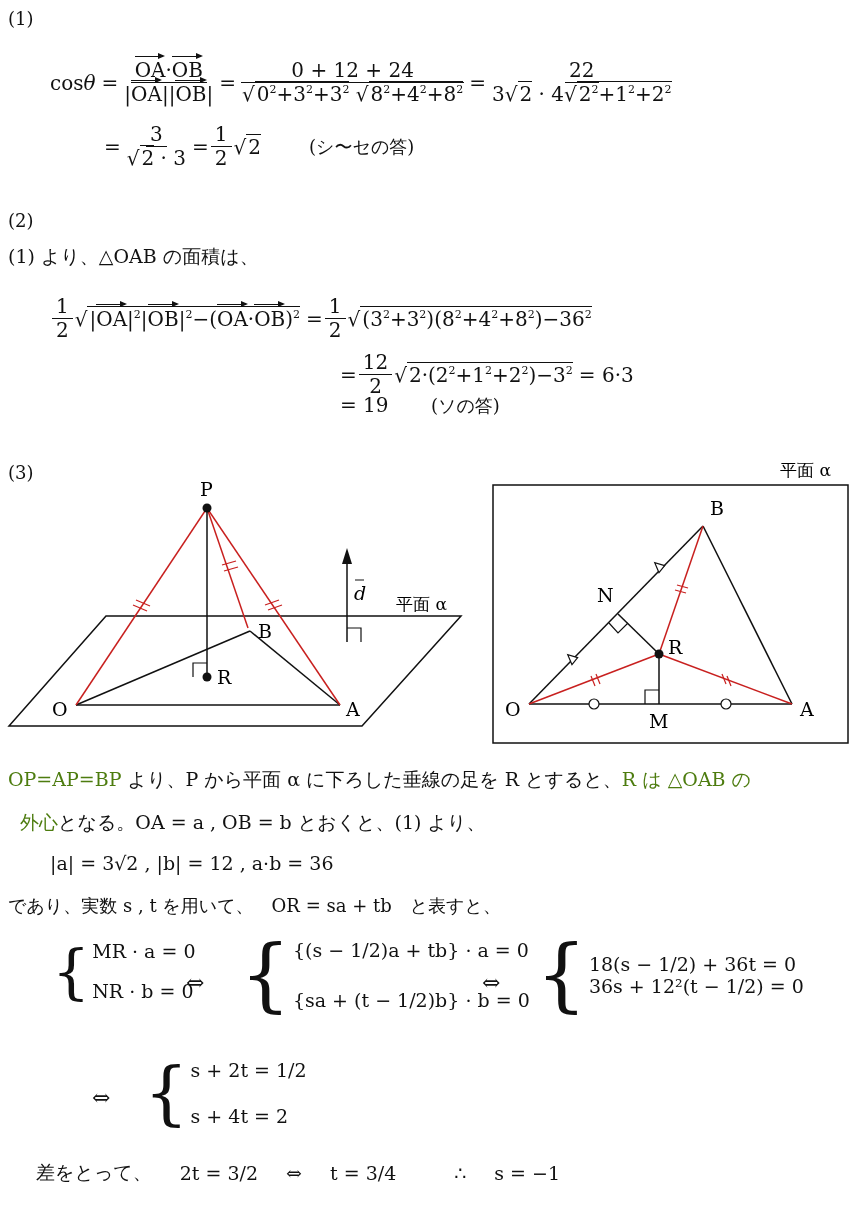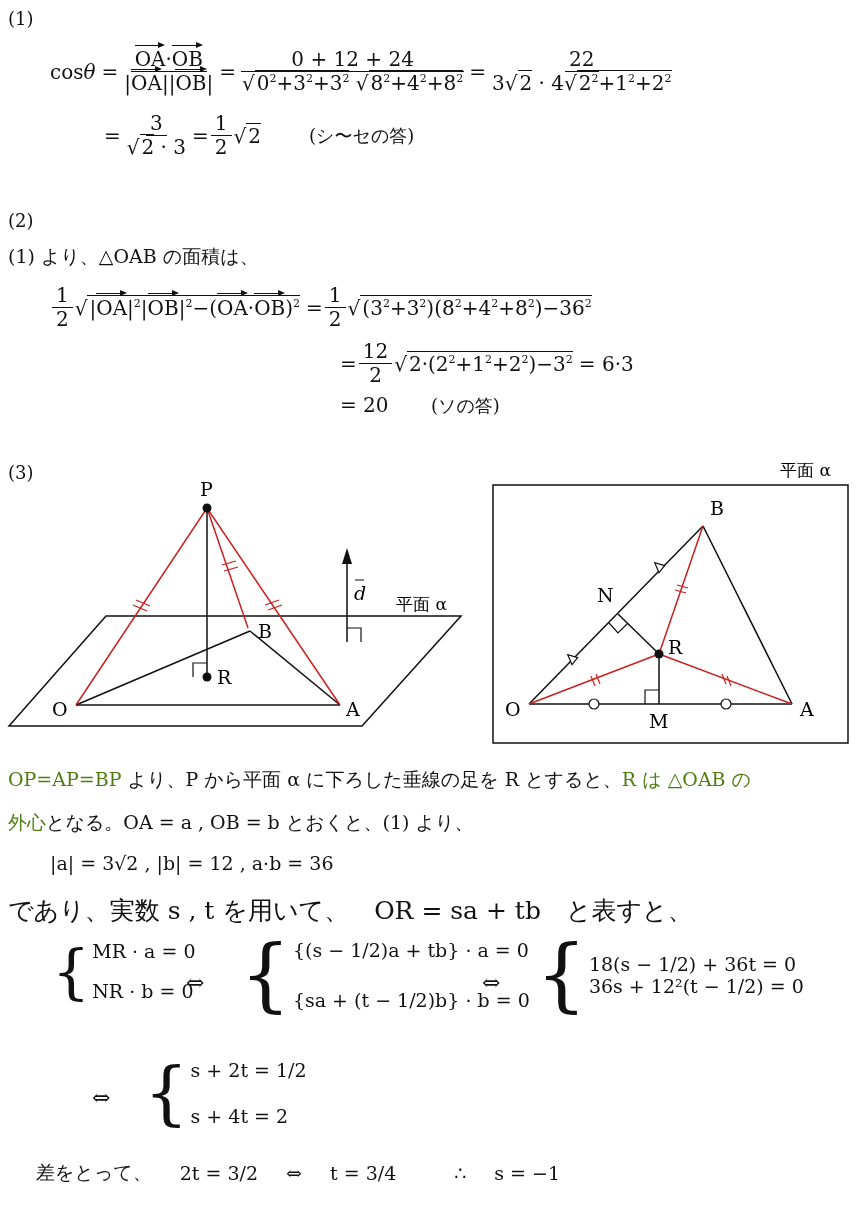--- a/index.html
+++ b/index.html
@@ -3,21 +3,21 @@
 <meta charset="utf-8">
 <style>
   html,body{margin:0;padding:0;background:#fff;}
   body{width:861px;height:1210px;position:relative;overflow:hidden;
        font-family:"DejaVu Serif","Liberation Serif",serif;color:#111;font-size:20px;}
   .abs{position:absolute;white-space:nowrap;}
   .red{color:#4d7c0f;}
   .vec{position:relative;display:inline-block;}
   .vec::before{content:"";position:absolute;left:0;right:2px;top:-3px;border-top:1.5px solid #111;}
   .vec::after{content:"";position:absolute;right:0;top:-6px;border-left:7px solid #111;border-top:3px solid transparent;border-bottom:3px solid transparent;}
-  .frac{display:inline-flex;flex-direction:column;align-items:center;vertical-align:middle;margin:4px 2px;}
+  .frac{display:inline-flex;flex-direction:column;align-items:center;vertical-align:middle;margin:15px 2px;}
   .frac .num{border-bottom:1.5px solid #111;padding:0 4px;line-height:1.15;}
   .frac .den{line-height:1.15;padding:0 4px;}
   sup{font-size:11px;}
   .sq{border-top:1.5px solid #111;padding-left:2px;}
   svg text{font-family:"DejaVu Serif","Liberation Serif",serif;}
 </style>
 </head>
 <body>
 
 <div class="abs" style="left:8px;top:8px;font-size:18px;">(1)</div>
@@ -75,21 +75,21 @@
 <div class="abs" style="left:340px;top:336px;display:flex;align-items:center;">
   <span>=</span>
   <span class="frac">
       <span class="num">12</span>
       <span class="den">2</span>
     </span>
   <span>√<span class="sq">2·(2<sup>2</sup>+1<sup>2</sup>+2<sup>2</sup>)−3<sup>2</sup></span></span>
   <span style="margin-left:6px;">= 6·3</span>
 </div>
 <div class="abs" style="left:340px;top:393px;">
-  <span>= 20</span>
+  <span>= 19</span>
   <span style="margin-left:36px;font-size:18px;">(ソの答)</span>
 </div>
 
 <div class="abs" style="left:8px;top:462px;font-size:18px;">(3)</div>
 
 <svg class="abs" style="left:0;top:450px;" width="480" height="290" viewBox="0 450 480 290">
 
   <polygon points="106,616 461,616 362,726 9,726" fill="none" stroke="#111" stroke-width="1.5"></polygon>
 
   <line x1="76" y1="705" x2="340" y2="705" stroke="#111" stroke-width="1.5"></line>
@@ -162,25 +162,25 @@
   <text x="597" y="602" font-size="19">N</text>
   <text x="668" y="654" font-size="19">R</text>
   <text x="505" y="716" font-size="19">O</text>
   <text x="649" y="728" font-size="19">M</text>
   <text x="800" y="716" font-size="19">A</text>
 </svg>
 
 <div class="abs" style="left:8px;top:767px;font-size:19px;">
   <span class="red">OP=AP=BP</span><span> より、P から平面 α に下ろした垂線の足を R とすると、</span><span class="red">R は △OAB の</span>
 </div>
-<div class="abs" style="left:8px;top:810px;font-size:19px;">
+<div class="abs" style="left:20px;top:810px;font-size:19px;">
   <span class="red">外心</span><span>となる。OA = a , OB = b とおくと、(1) より、</span>
 </div>
 <div class="abs" style="left:50px;top:852px;font-size:19px;">|a| = 3√2 , |b| = 12 , a·b = 36</div>
-<div class="abs" style="left:8px;top:894px;font-size:25px;">であり、実数 s , t を用いて、　OR = sa + tb　と表すと、</div>
+<div class="abs" style="left:8px;top:894px;font-size:18px;">であり、実数 s , t を用いて、　OR = sa + tb　と表すと、</div>
 
 <div class="abs" style="left:52px;top:940px;display:flex;align-items:center;">
   <span style="font-size:60px;line-height:1;margin-right:2px;">{</span>
   <div style="display:flex;flex-direction:column;gap:18px;font-size:19px;">
     <span>MR · a = 0</span>
     <span>NR · b = 0</span>
   </div>
 </div>
 <div class="abs" style="left:186px;top:970px;font-size:22px;">⇔</div>
 <div class="abs" style="left:240px;top:935px;display:flex;align-items:center;">

